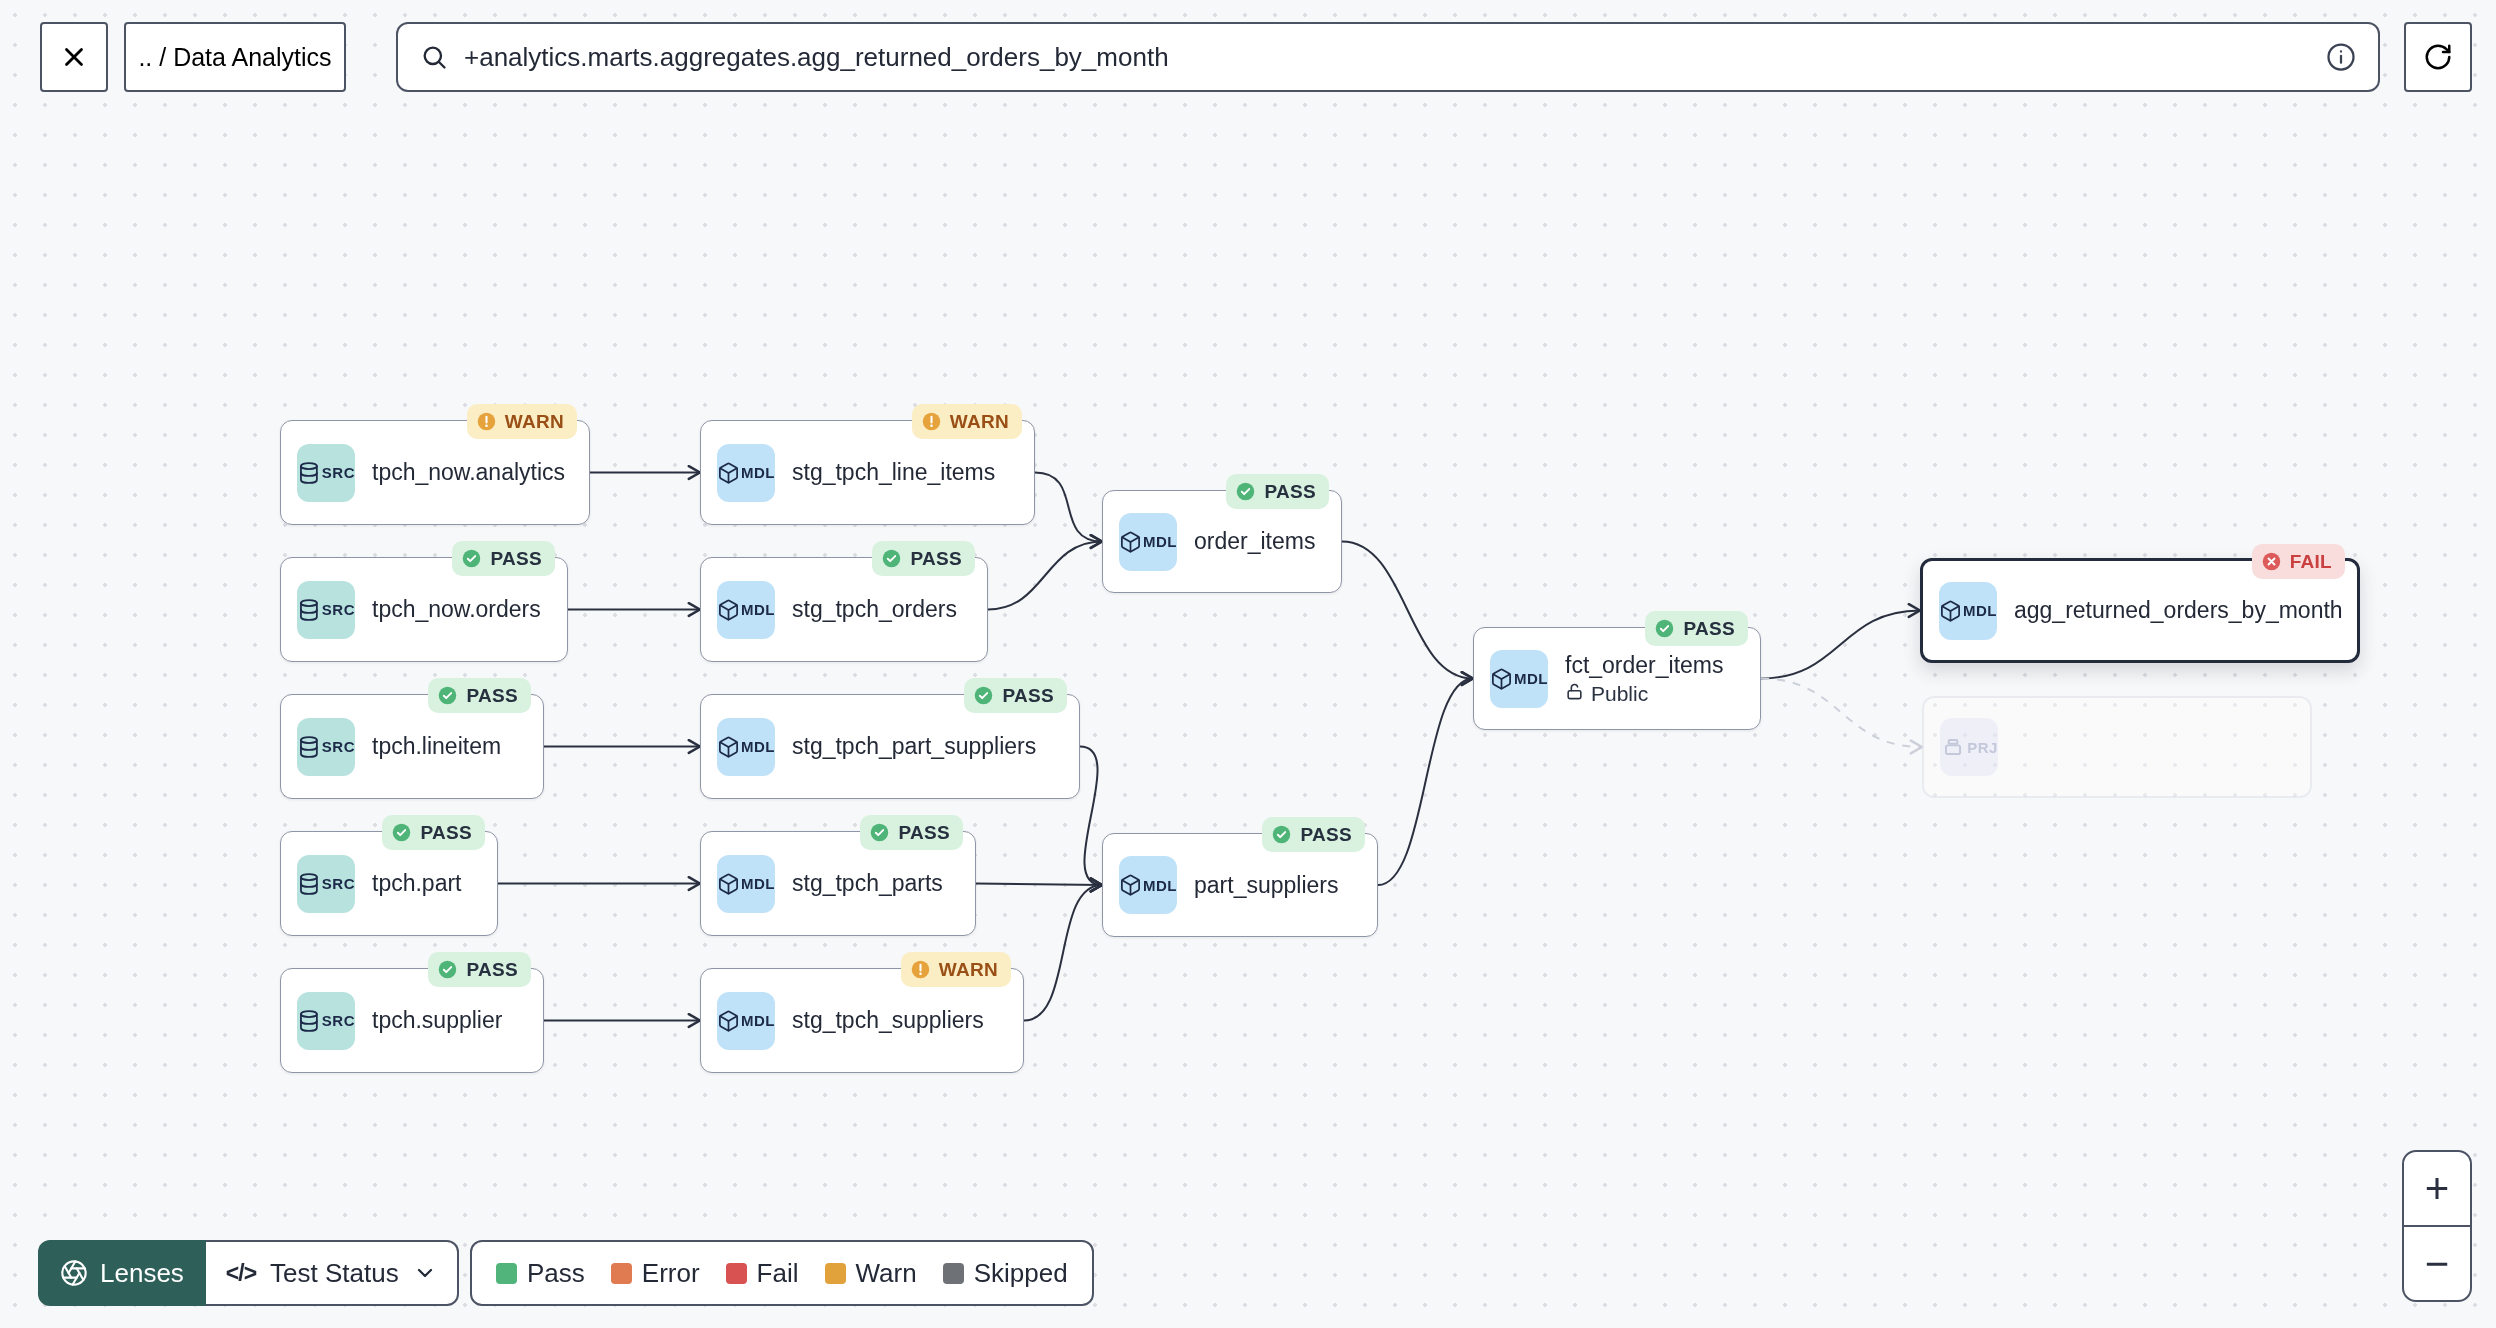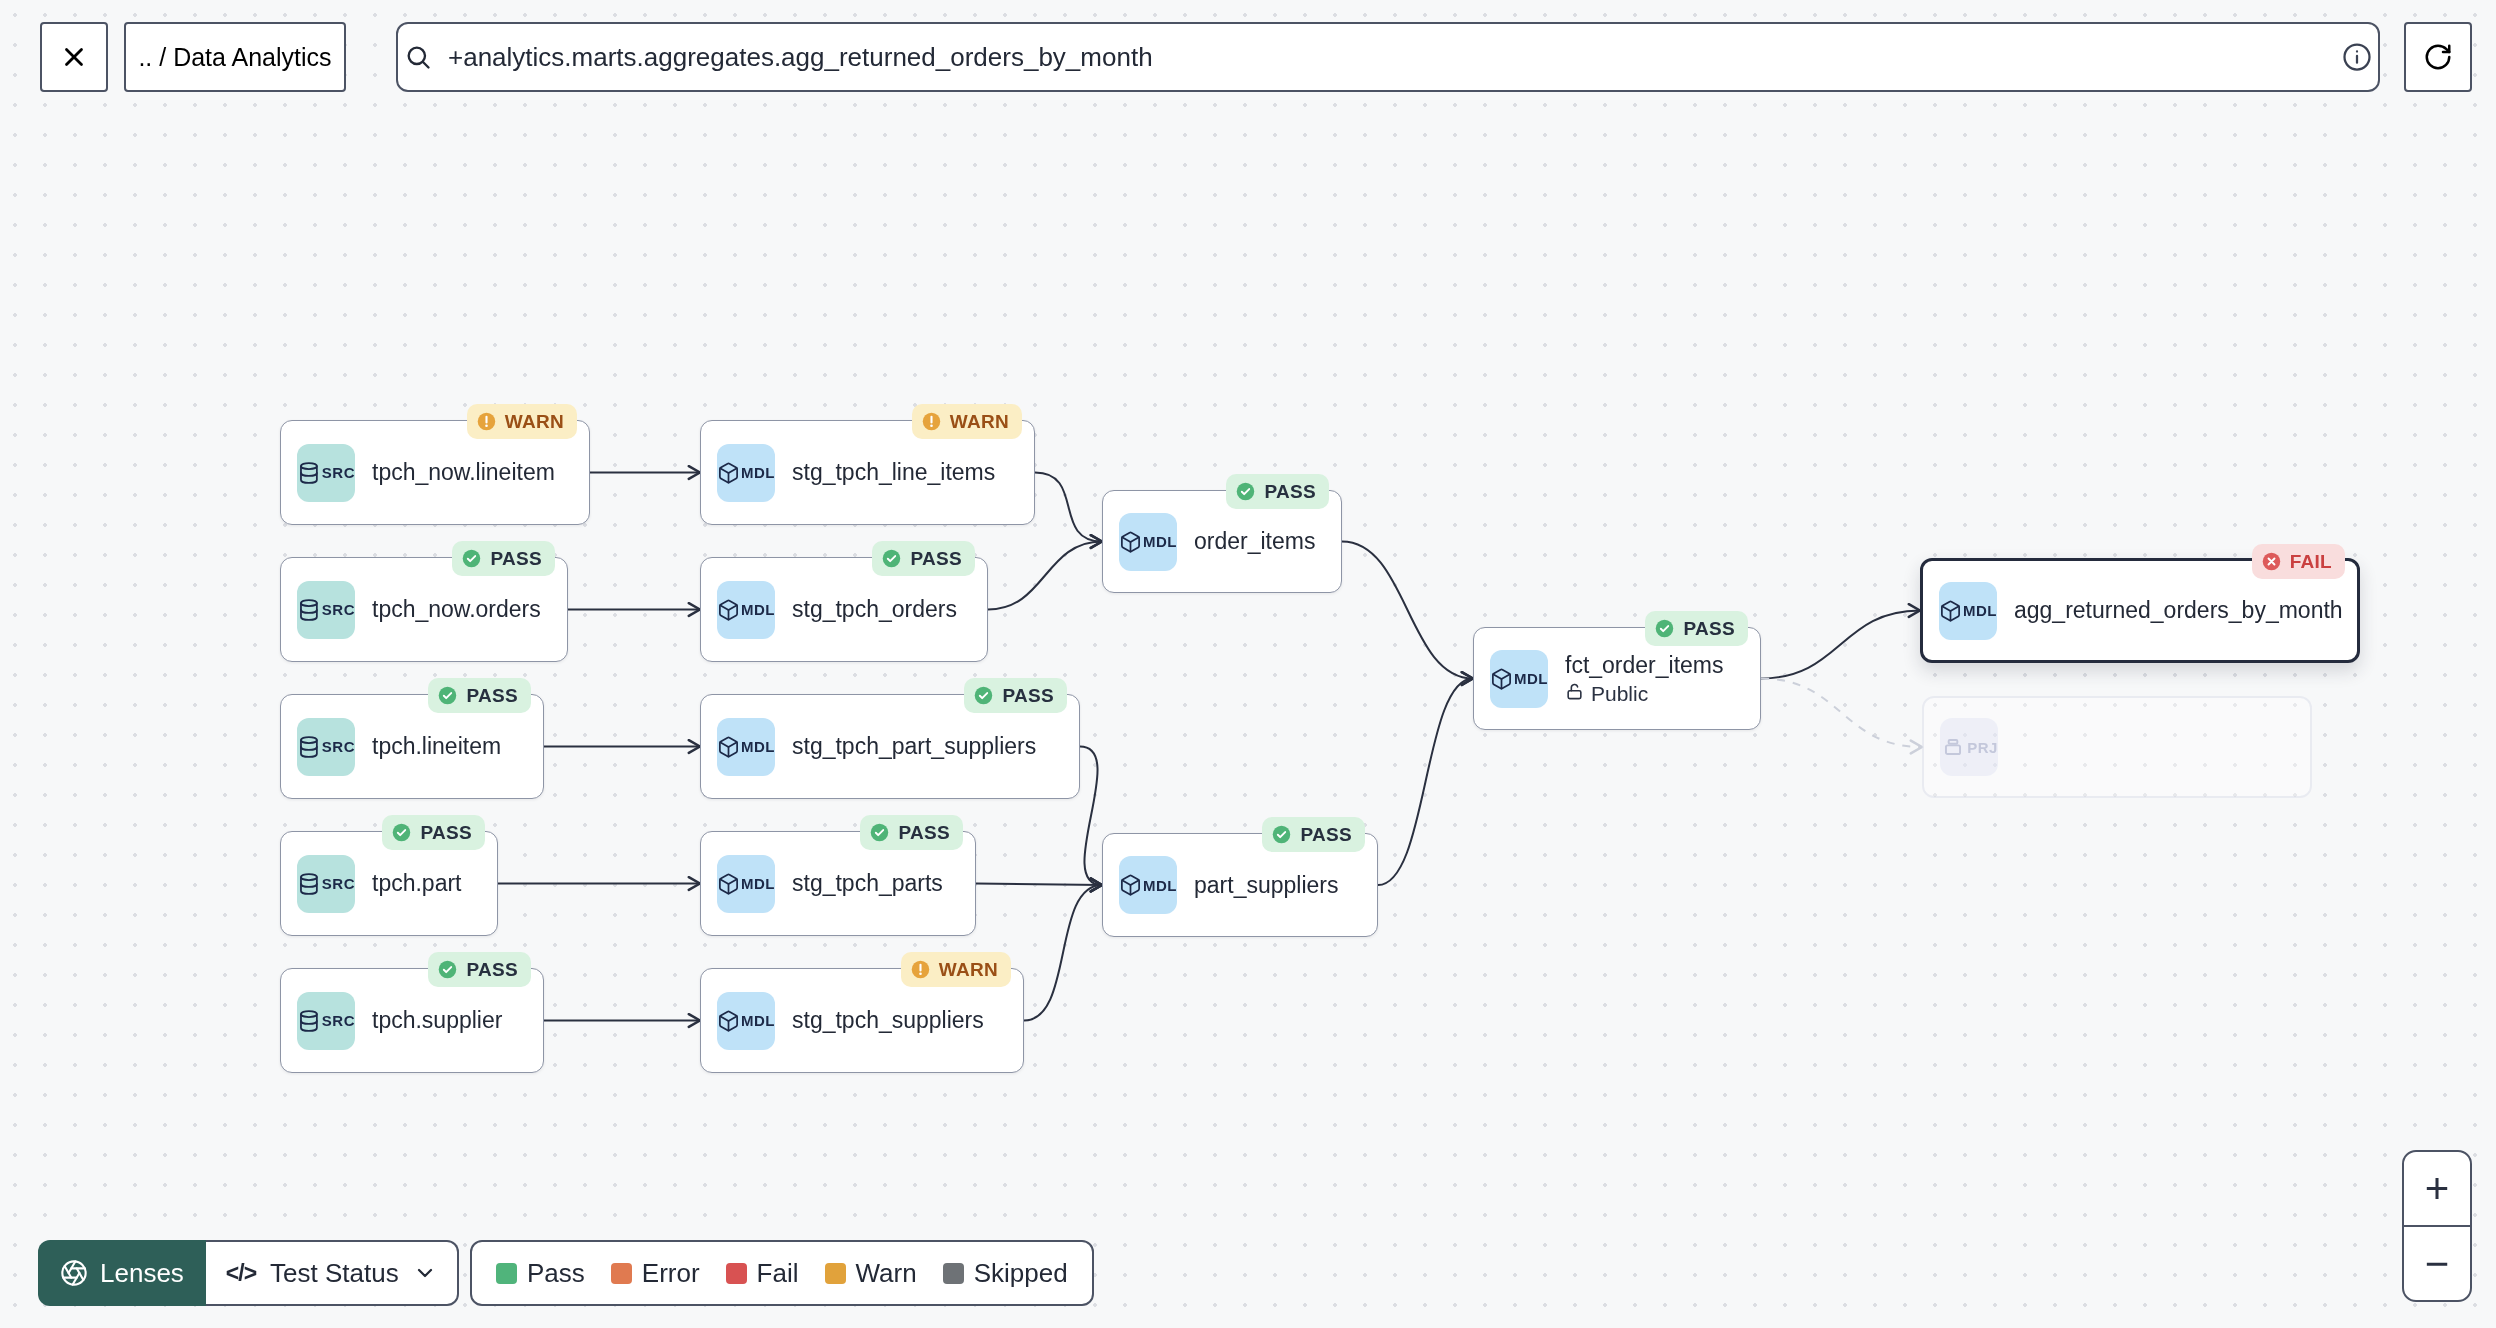--- a/index.html
+++ b/index.html
@@ -19,21 +19,21 @@
     position:absolute; background:#fff; border:2px solid #4c5364;
     border-radius:4px; display:flex; align-items:center; justify-content:center;
     cursor:pointer;
   }
   .close-btn   { left:40px;  top:22px; width:68px;  height:70px; }
   .crumb-btn   { left:124px; top:22px; width:222px; height:70px; font-size:25px; font-weight:500; }
   .refresh-btn { left:2404px;top:22px; width:68px;  height:70px; }
   .search-box {
     position:absolute; left:396px; top:22px; width:1984px; height:70px;
     background:#fff; border:2px solid #4c5364; border-radius:12px;
-    display:flex; align-items:center; padding:0 6px; gap:16px;
+    display:flex; align-items:center; padding:0 22px; gap:16px;
   }
   .search-box input {
     flex:1; border:none; outline:none; font-family:inherit;
     font-size:26px; font-weight:500; color:#232936; background:transparent;
   }
 
   
   #edges { position:absolute; left:0; top:0; width:2496px; height:1328px; }
   .edge  { fill:none; stroke:#2a3040; stroke-width:2; }
   .edge.dashed { stroke:#ccd0da; stroke-dasharray:8 8; }
@@ -216,21 +216,21 @@
 
 <div id="graph" style="position:absolute;inset:0;">
     <div class="node" style="left: 280px; top: 420px; width: 310px; height: 105px;">
       <span class="tile tile-SRC">
         <svg width="26" height="26" class="icon">
           <use href="#i-db"></use>
         </svg>
         <span class="tile-label">SRC</span>
       </span>
       <div class="ntext">
-        <div class="ntitle">tpch_now.lineitem</div>
+        <div class="ntitle">tpch_now.analytics</div>
       </div>
       <div class="badge b-WARN">
         <svg width="21" height="21" class="icon">
           <use href="#i-warnc"></use>
         </svg>
         <span>WARN</span>
       </div>
     </div>
     <div class="node" style="left: 700px; top: 420px; width: 335px; height: 105px;">
       <span class="tile tile-MDL">

